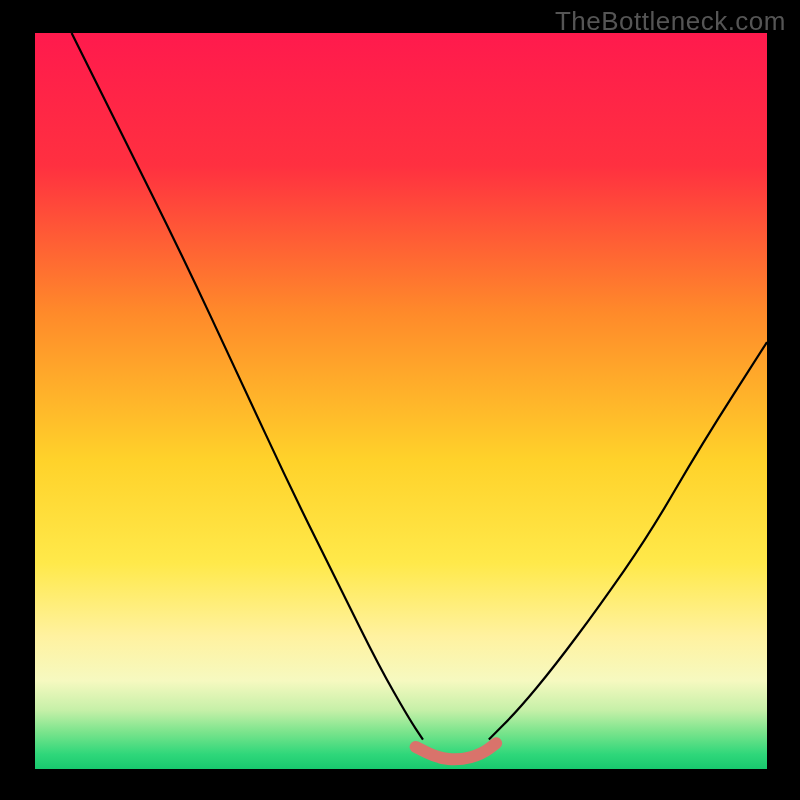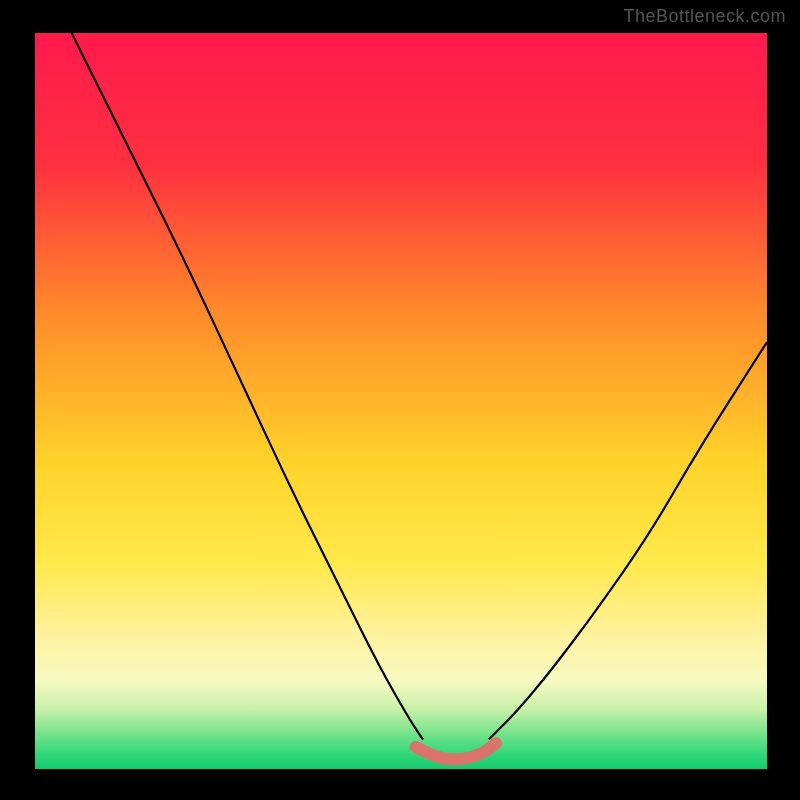--- a/index.html
+++ b/index.html
@@ -15,21 +15,21 @@
     position: relative;
     width: 800px;
     height: 800px;
     background: #000;
   }
   .watermark {
     position: absolute;
     top: 6px;
     right: 14px;
     color: #555;
-    font-size: 18px;
+    font-size: 26px;
     letter-spacing: 0.5px;
     font-weight: 500;
     user-select: none;
   }
   svg {
     display: block;
   }
 </style>
 </head>
 <body>

